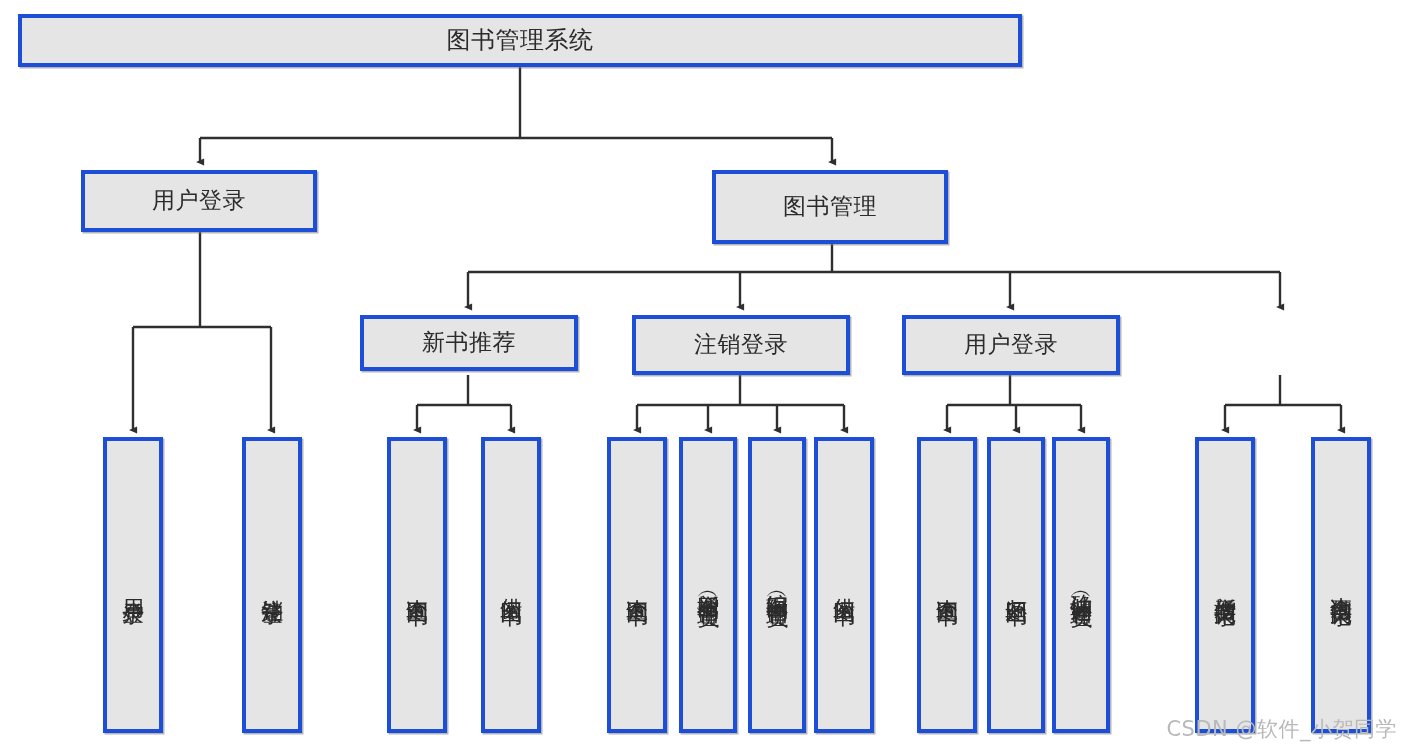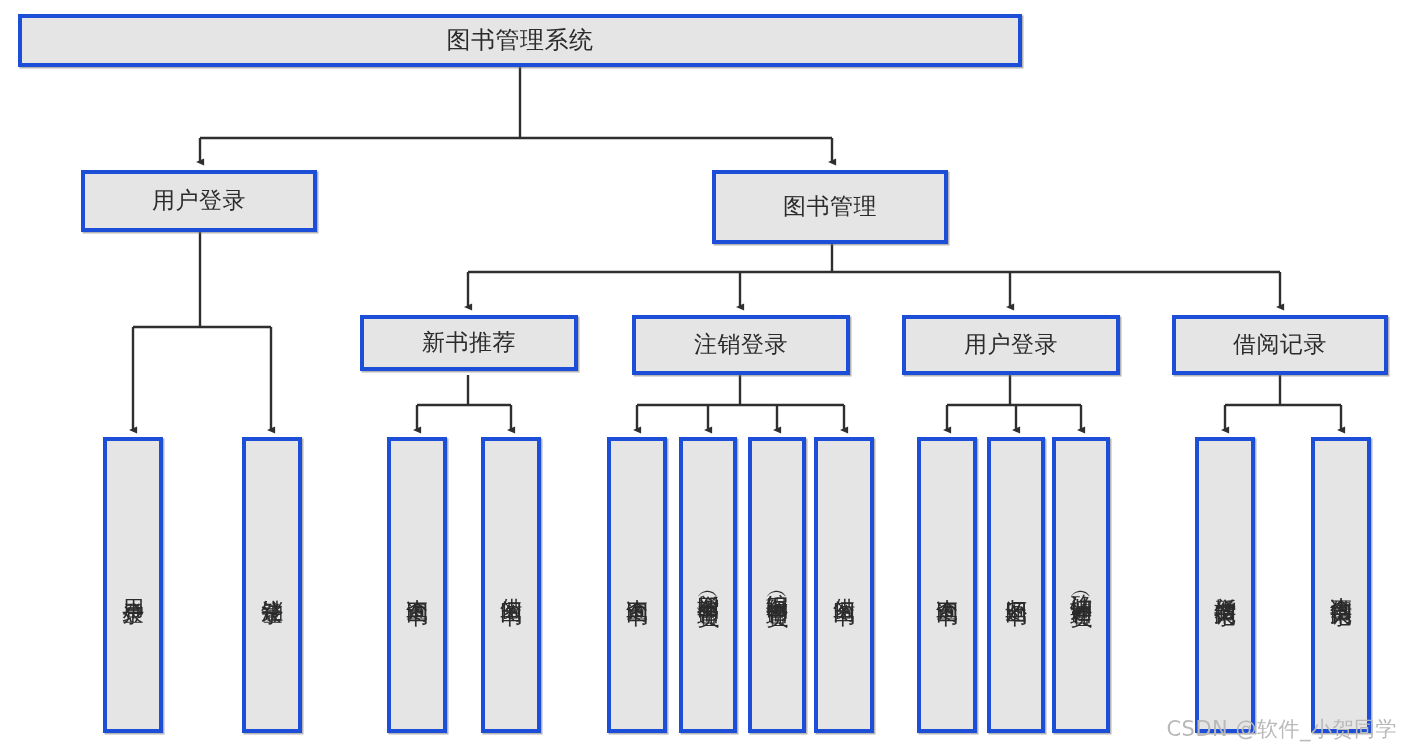--- a/index.html
+++ b/index.html
@@ -145,23 +145,20 @@
 
   <div class="node horiz" style="left:360px; top:315px; width:218px; height:56px;">
     <span class="label">新书推荐</span>
   </div>
   <div class="node horiz" style="left:632px; top:315px; width:218px; height:60px;">
     <span class="label">注销登录</span>
   </div>
   <div class="node horiz" style="left:902px; top:315px; width:218px; height:60px;">
     <span class="label">用户登录</span>
   </div>
-  <div class="node horiz" style="left:1172px; top:315px; width:216px; height:60px;">
-    <span class="label">借阅记录</span>
-  </div>
 
   <div class="node vert" style="left:103px; top:437px; width:60px; height:296px;">
     <span class="label">用户登录</span>
   </div>
   <div class="node vert" style="left:242px; top:437px; width:60px; height:296px;">
     <span class="label">注销登录</span>
   </div>
 
   <div class="node vert" style="left:387px; top:437px; width:60px; height:296px;">
     <span class="label">查询图书</span>

